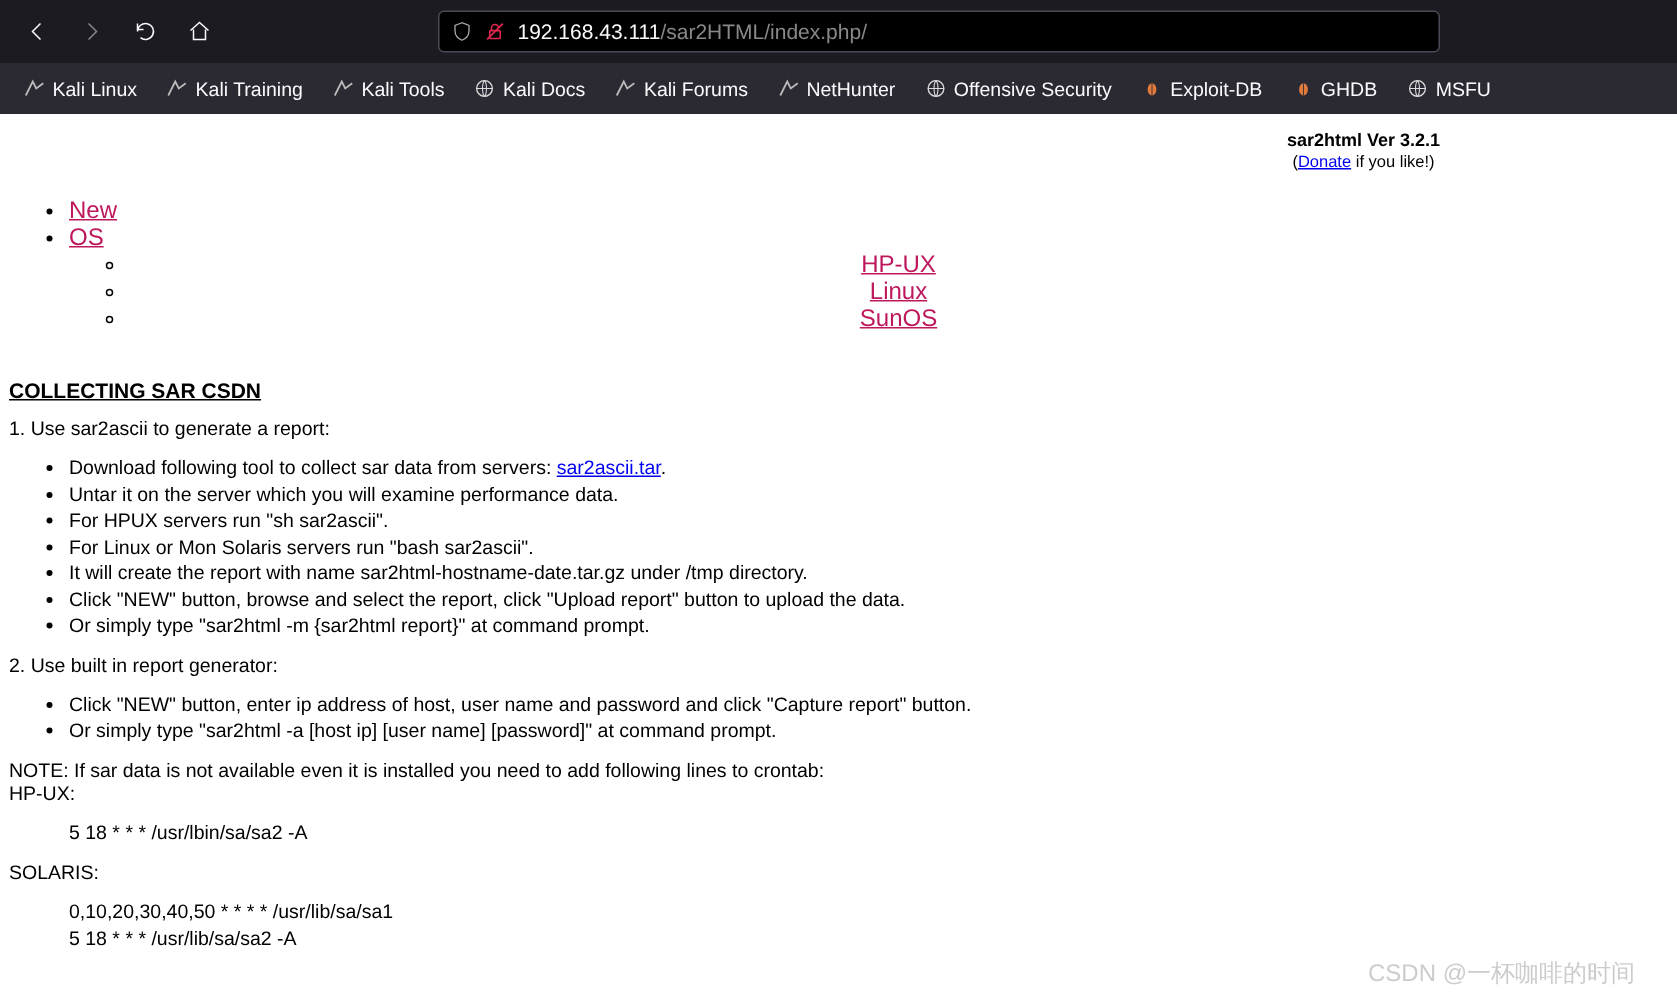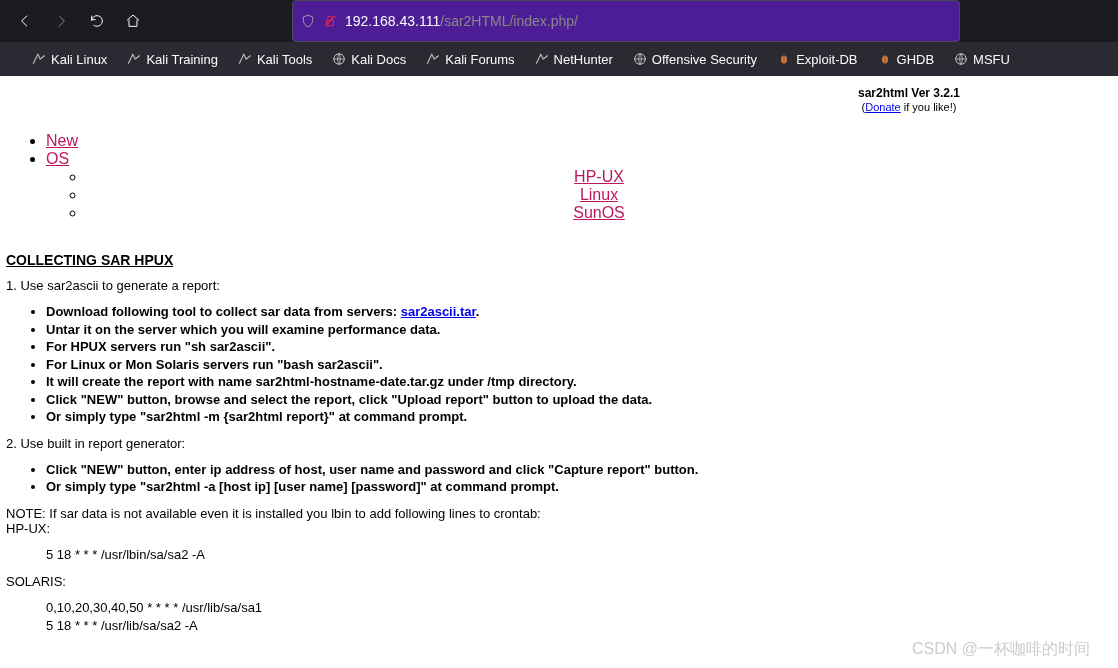--- a/index.html
+++ b/index.html
@@ -13,52 +13,52 @@
     gap: 2px;
   }
   .nav-btn {
     width: 34px; height: 34px;
     display: flex; align-items: center; justify-content: center;
     color: #fbfbfe; border-radius: 4px; cursor: pointer;
   }
   .nav-btn svg { width: 16px; height: 16px; stroke: #fbfbfe; fill: none; stroke-width: 1.5; }
   .nav-btn.disabled svg { stroke: #888; }
   .url-bar {
-    flex: 1; margin: 0 150px 0 140px; height: 42px;
-    background: #4c1d95; border: 1px solid #4a4a55; border-radius: 4px;
+    flex: 1; margin: 0 150px 0 140px; height: 28px;
+    background: #000000; border: 1px solid #4a4a55; border-radius: 4px;
     display: flex; align-items: center; padding: 0 8px; gap: 8px;
     color: #888; font-size: 14px;
   }
   .url-icon { display: flex; align-items: center; }
   .url-icon svg { width: 14px; height: 14px; }
   .url-text { flex: 1; display: flex; }
   .url-host { color: #fbfbfe; }
   .url-path { color: #888; }
   .bookmarks-bar {
     background: #2b2a33; height: 34px;
-    display: flex; align-items: center; padding: 0 24px; gap: 4px;
+    display: flex; align-items: center; padding: 0 8px; gap: 4px;
   }
   .bookmark {
     display: flex; align-items: center; gap: 5px;
     padding: 4px 8px; color: #fbfbfe; font-size: 13px;
     cursor: pointer; border-radius: 4px;
   }
   .bm-icon { display: inline-flex; }
   .bm-icon svg { width: 14px; height: 14px; }
   .content { padding: 8px 6px 40px 6px; font-size: 13px; color: #000; position: relative; }
   .banner { text-align: center; font-size: 12px; margin: 2px 0 10px 0; width: 100%; }
   .banner-title { font-weight: bold; }
   .banner-sub { font-size: 11px; }
   .banner a { color: #0000ee; }
   .nav-list { margin: 18px 0 30px 0; padding-left: 40px; font-size: 16px; font-family: sans-serif; }
   .nav-list ul { padding-left: 40px; list-style: circle; text-align: center; }
   .nav-list a { color: #be185d; text-decoration: underline; }
   .section-header { font-weight: bold; text-decoration: underline; font-size: 14px; margin: 20px 0 10px 0; }
   .body-text { font-size: 13px; margin: 10px 0; }
-  .sub-list { margin: 6px 0; padding-left: 40px; font-weight: bold; }
+  .sub-list { margin: 6px 0; padding-left: 40px; }
   .sub-list li { font-size: 13px; line-height: 1.35; }
   .sub-list a { color: #0000ee; text-decoration: underline; }
   .cron { margin-left: 40px; font-size: 13px; line-height: 1.4; }
   .watermark {
     position: fixed; bottom: 8px; right: 28px;
     color: #ccc; font-size: 16px; font-family: sans-serif;
   }
 </style>
 </head>
 <body>
@@ -204,40 +204,40 @@
     <li><a href="#">New</a></li>
     <li><a href="#">OS</a>
       <ul id="os-list">
           <li><a href="#">HP-UX</a></li>
           <li><a href="#">Linux</a></li>
           <li><a href="#">SunOS</a></li>
         </ul>
     </li>
   </ul>
 
-  <div class="section-header">COLLECTING SAR HPUX</div>
+  <div class="section-header">COLLECTING SAR CSDN</div>
 
   <div class="body-text">1. Use sar2ascii to generate a report:</div>
   <ul class="sub-list" id="list1">
     <li><span>Download following tool to collect sar data from servers: </span><a href="#">sar2ascii.tar</a>.</li>
   <li>Untar it on the server which you will examine performance data.</li>
       <li>For HPUX servers run "sh sar2ascii".</li>
       <li>For Linux or Mon Solaris servers run "bash sar2ascii".</li>
       <li>It will create the report with name sar2html-hostname-date.tar.gz under /tmp directory.</li>
       <li>Click "NEW" button, browse and select the report, click "Upload report" button to upload the data.</li>
       <li>Or simply type "sar2html -m {sar2html report}" at command prompt.</li>
     </ul>
 
   <div class="body-text">2. Use built in report generator:</div>
   <ul class="sub-list" id="list2">
       <li>Click "NEW" button, enter ip address of host, user name and password and click "Capture report" button.</li>
       <li>Or simply type "sar2html -a [host ip] [user name] [password]" at command prompt.</li>
     </ul>
 
-  <div class="body-text" style="margin-bottom:0">NOTE: If sar data is not available even it is installed you lbin to add following lines to crontab:</div>
+  <div class="body-text" style="margin-bottom:0">NOTE: If sar data is not available even it is installed you need to add following lines to crontab:</div>
   <div class="body-text" style="margin-top:0">HP-UX:</div>
   <div class="cron">5 18 * * * /usr/lbin/sa/sa2 -A</div>
 
   <div class="body-text">SOLARIS:</div>
   <div class="cron">0,10,20,30,40,50 * * * * /usr/lib/sa/sa1</div>
   <div class="cron">5 18 * * * /usr/lib/sa/sa2 -A</div>
 
 </div>
 
 <div class="watermark">CSDN @一杯咖啡的时间</div>

